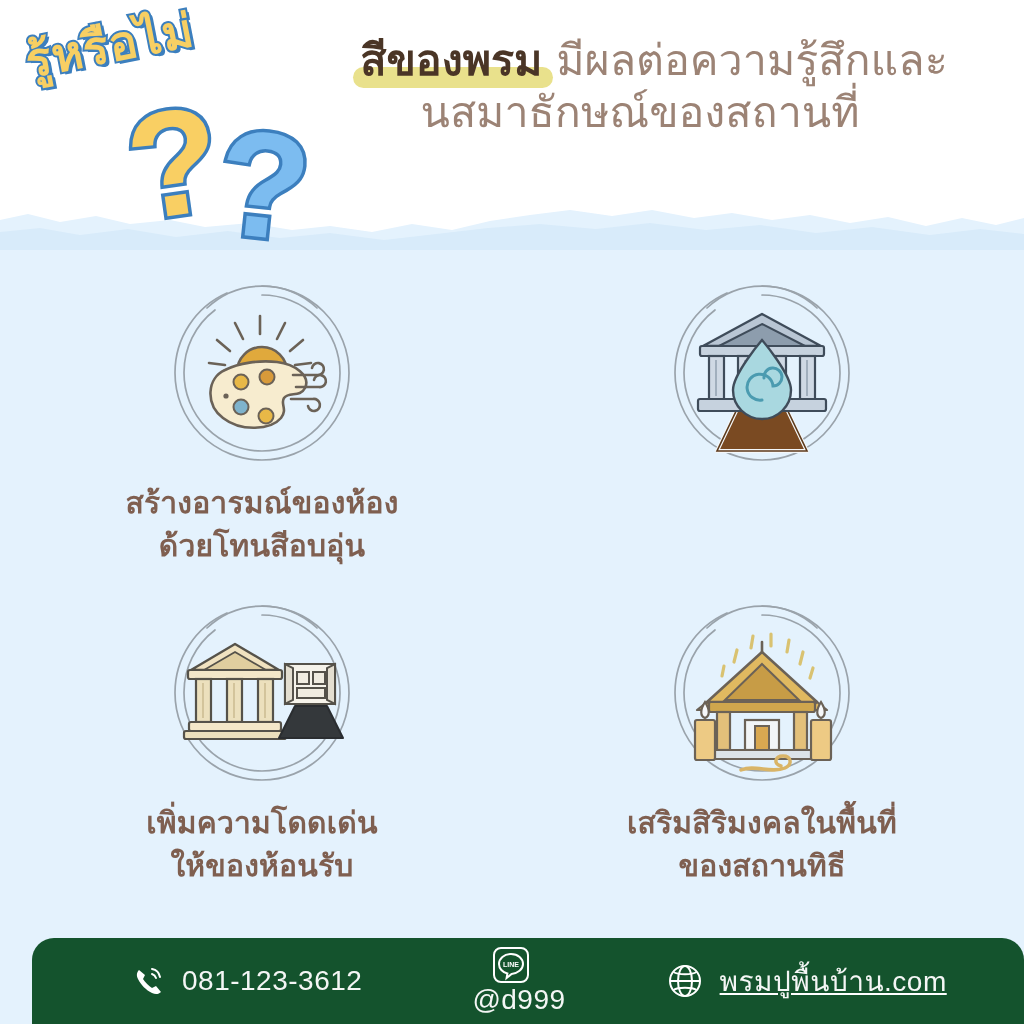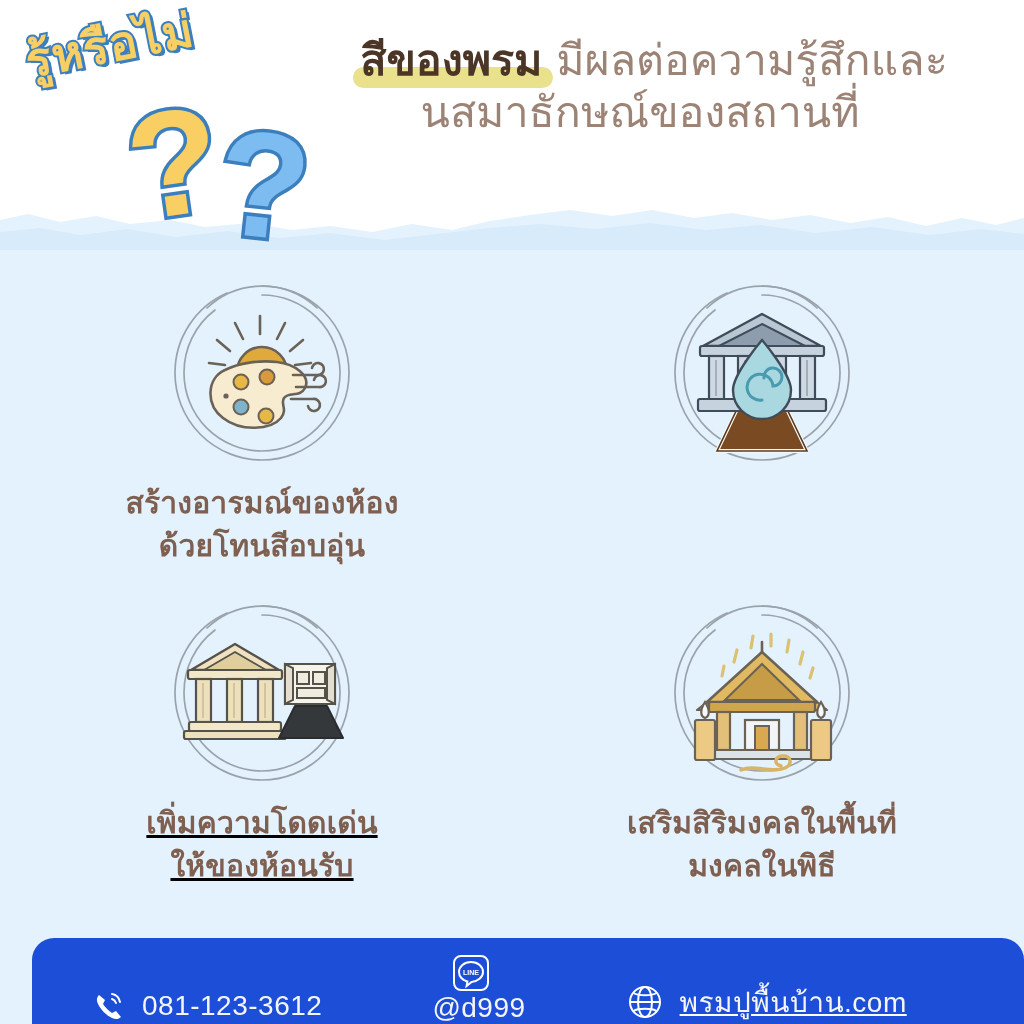--- a/index.html
+++ b/index.html
@@ -86,39 +86,39 @@
     font-family:"Liberation Serif","DejaVu Serif",serif;
   }
 
   
   #grid {
     position:absolute; left:0; top:268px; width:1024px; height:660px;
   }
   .cell { position:absolute; width:460px; text-align:center; }
   #cell-1 { left:32px;  top:10px;  }
   #cell-2 { left:532px; top:10px;  }
-  #cell-3 { left:32px;  top:330px;text-decoration:underline; }
+  #cell-3 { left:32px;  top:330px; }
   #cell-4 { left:532px; top:330px; }
 
   .icon-ring {
     width:190px; height:190px; margin:0 auto 14px auto; position:relative;
   }
   .icon-ring svg { position:absolute; left:0; top:0; }
 
   .caption {
     font-size:30px; font-weight:bold; color:#7f5f50;
     line-height:1.42; letter-spacing:.2px;
   }
 
   
   #footer {
     position:absolute; left:32px; bottom:0; width:992px; height:86px;
-    background:#1d4ed8;
+    background:#14532d;
     border-radius:22px 22px 0 0;
-    display:flex; align-items:flex-end;
+    display:flex; align-items:center;padding-left:40px;
   }
   .foot-item { display:flex; align-items:center; color:#ffffff; }
   .foot-ico { margin-right:16px; display:flex; align-items:center; }
   .foot-text { font-size:28px; letter-spacing:.5px; color:#f4f6f5; }
   #foot-phone   { margin-left:58px; }
   #foot-line    { margin-left:110px;flex-direction:column; }
   #foot-web     { margin-left:100px;text-decoration:underline; }
 </style>
 </head>
 <body>
@@ -321,21 +321,21 @@
           <rect x="144" y="122" width="20" height="40" rx="2" fill="#edca84"></rect>
         </g>
         <path d="M38,104 C33,112 33,118 38,120 C43,118 43,112 38,104 Z" fill="#f6f8fa" stroke="#6b6257" stroke-width="2.2"></path>
         <path d="M154,104 C149,112 149,118 154,120 C159,118 159,112 154,104 Z" fill="#f6f8fa" stroke="#6b6257" stroke-width="2.2"></path>
 
         <path d="M74,172 C88,166 104,176 118,170 C126,166 124,158 116,158 C108,158 106,166 114,168" fill="none" stroke="#d9b467" stroke-width="3.4" stroke-linecap="round"></path>
       </svg>
     </div>
     <div class="caption">
       <div>เสริมสิริมงคลในพื้นที่</div>
-      <div>มงคลในพิธี</div>
+      <div>ของสถานทิธี</div>
     </div>
   </div>
 </div>
 
 <div id="footer">
 
   <div class="foot-item" id="foot-phone">
     <span class="foot-ico">
       <svg width="36" height="36" viewBox="0 0 36 36">
         <path d="M9,7 C7,9 6,12 8,16 C11,22 16,27 22,30 C26,32 29,31 31,29 L26,23

